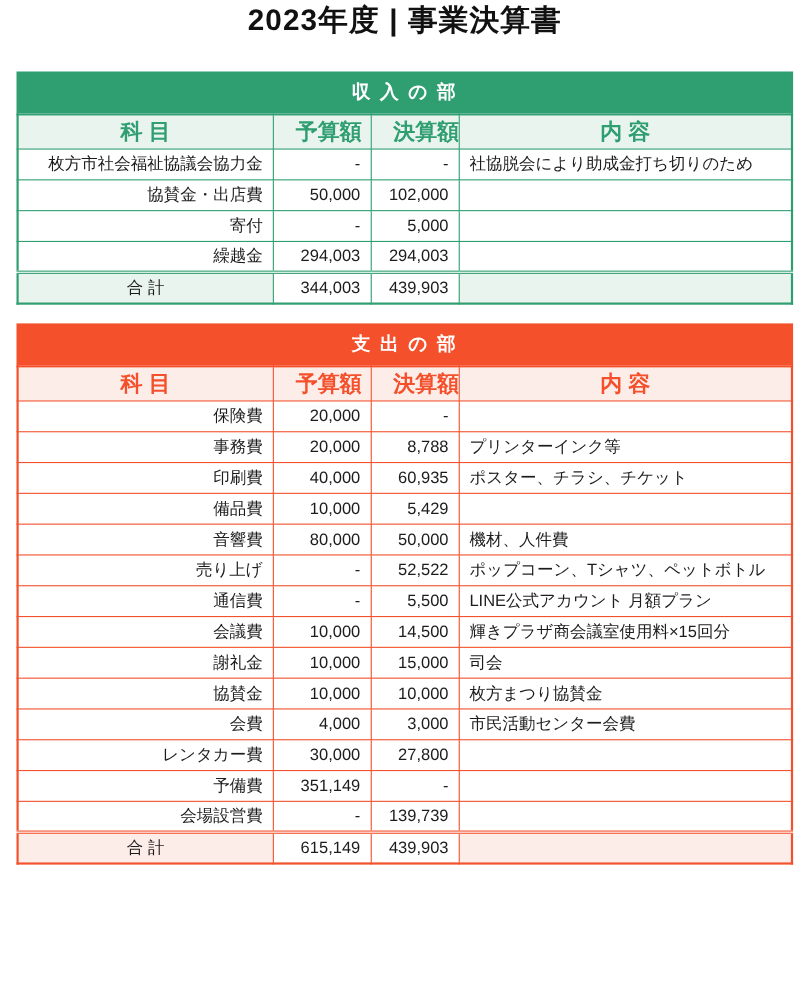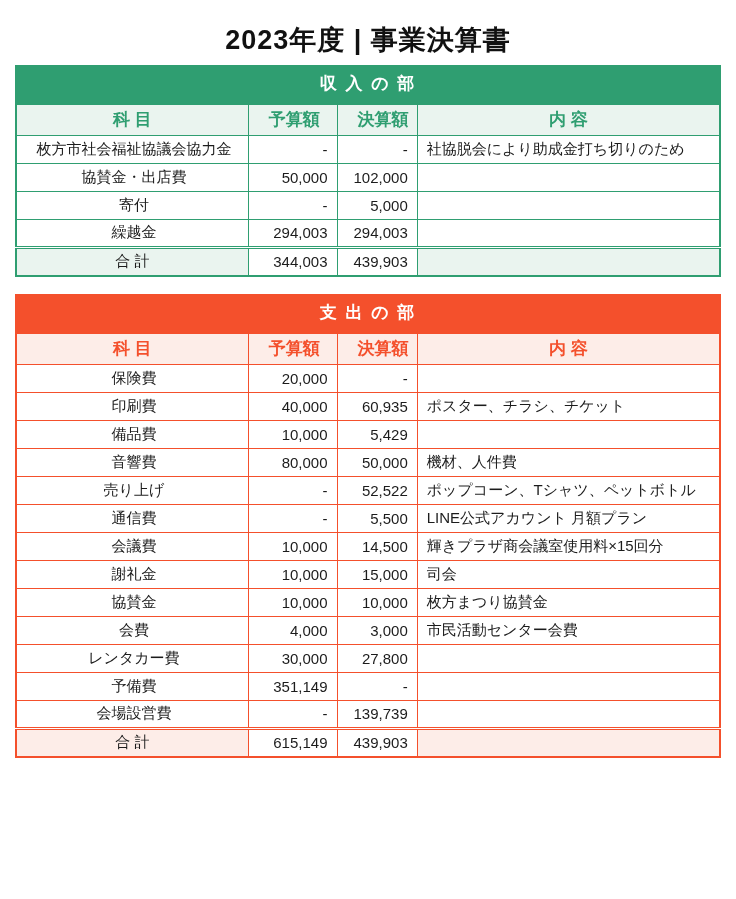--- a/index.html
+++ b/index.html
@@ -8,21 +8,21 @@
     --ink:#1C1C1C;
   }
   *{box-sizing:border-box;}
   html,body{margin:0;padding:0;}
   body{
     width:736px;min-height:899px;background:#ffffff;
     font-family:"Liberation Sans","DejaVu Sans",sans-serif;
     color:var(--ink);
   }
   .title{
-    margin:0;padding-top:22px;height:42px;
+    margin:0;height:42px;
     text-align:center;font-size:27px;font-weight:700;
     letter-spacing:1px;color:#111;
   }
   .doc{width:706px;margin:18px auto;}
   .fin-section{margin-top:23px;}
   .fin-section.red-theme{margin-top:17px;}
   .green-theme{--c:var(--green-main);--light:var(--green-light);}
   .red-theme{--c:var(--red-main);--light:var(--red-light);}
   .bar{
     height:38px;line-height:38px;background:var(--c);
@@ -30,24 +30,24 @@
     letter-spacing:2px;
   }
   table.tbl{
     width:100%;border-collapse:collapse;table-layout:fixed;
     border:2px solid var(--c);background:#fff;
   }
   col.w1{width:33%;} col.w2{width:12.6%;} col.w3{width:11.4%;} col.w4{width:43%;}
   .tbl th,.tbl td{border:1px solid var(--c);overflow:hidden;white-space:nowrap;}
   .tbl th{
     height:31px;background:var(--light);color:var(--c);
-    font-weight:600;font-size:17px;text-align:center;padding:0 20px;
+    font-weight:600;font-size:20px;text-align:center;padding:0 20px;
   }
   .tbl td{height:28px;font-size:15px;color:var(--ink);padding:0 9px;font-weight:500;}
-  .c-item{text-align:center;padding-left:12px !important;}
+  .c-item{text-align:right;padding-left:12px !important;}
   .c-num{text-align:right;}
   .c-note{text-align:left;}
   .tbl tfoot td{border-top:3px double var(--c);height:29px;}
   .t-label{background:var(--light);color:var(--c);text-align:center;font-weight:600;font-size:15px;}
   .t-budget{font-weight:700;color:var(--c);font-size:16px;}
   .t-actual{font-weight:700;color:#111;font-size:16px;}
   .t-note{background:var(--light);}
 </style>
 </head>
 <body>
@@ -134,20 +134,26 @@
       </thead>
       <tbody>
 
           <tr>
             <td class="c-item">保険費</td>
             <td class="c-num">20,000</td>
             <td class="c-num">-</td>
             <td class="c-note"></td>
           </tr>
 
+          <tr>
+            <td class="c-item">事務費</td>
+            <td class="c-num">20,000</td>
+            <td class="c-num">8,788</td>
+            <td class="c-note">プリンターインク等</td>
+          </tr>
 
           <tr>
             <td class="c-item">印刷費</td>
             <td class="c-num">40,000</td>
             <td class="c-num">60,935</td>
             <td class="c-note">ポスター、チラシ、チケット</td>
           </tr>
 
           <tr>
             <td class="c-item">備品費</td>

